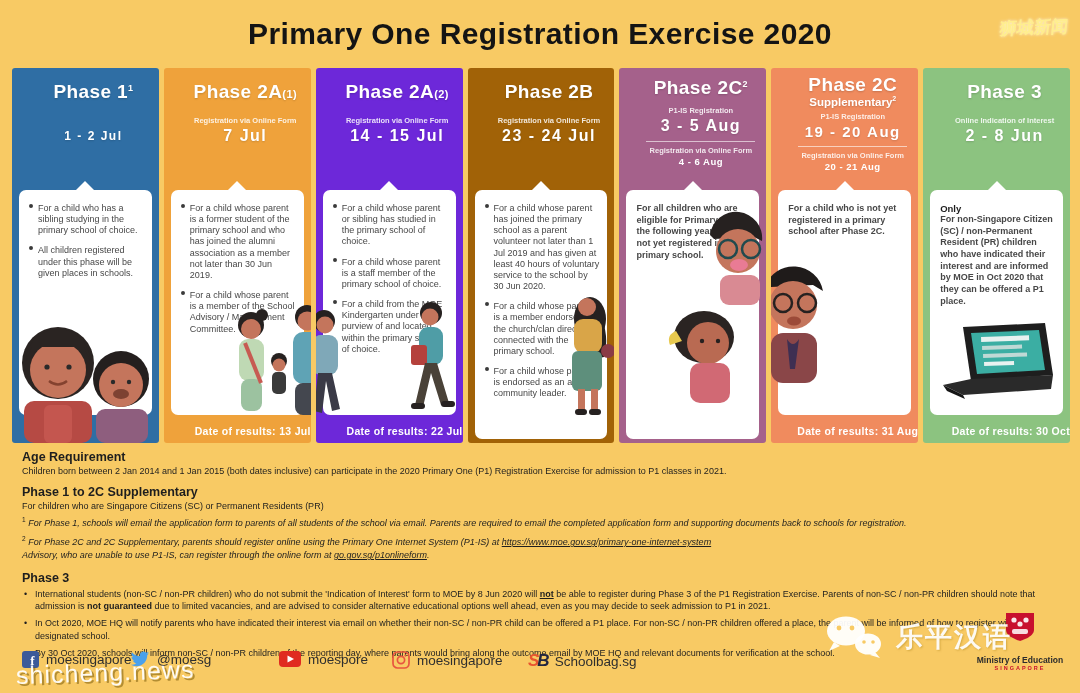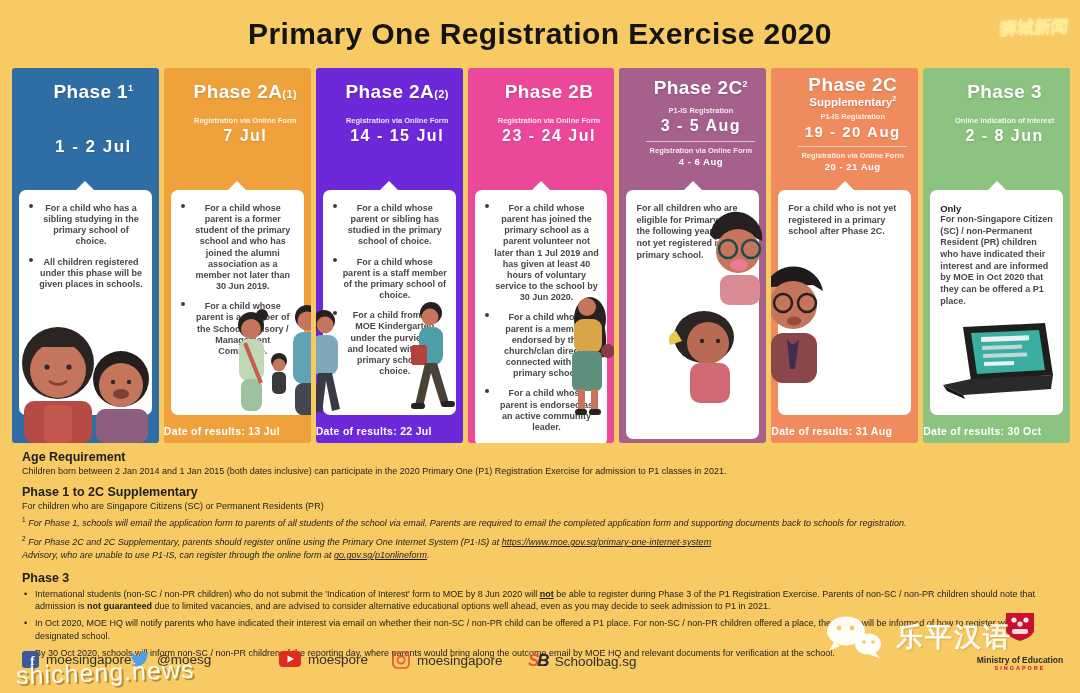--- a/index.html
+++ b/index.html
@@ -21,41 +21,41 @@
   .columns { position:absolute; top:68px; left:12px; width:1058px; height:375px; display:flex; gap:5px; }
   .col { flex:1 1 0; position:relative; display:flex; flex-direction:column; overflow:hidden; border-radius:3px; }
   .col-header { color:#fff; text-align:center; height:119px; flex:0 0 auto; position:relative; z-index:1;padding-left:16px; }
   .phase-title { font-size:19px; font-weight:bold; margin-top:13px; letter-spacing:.4px; text-shadow:0 1px 2px rgba(0,0,0,.18); }
   .phase-title sup { font-size:9px; }
   .phase-title .paren { font-size:11px; }
   .phase-subtitle { font-size:11.5px; font-weight:bold; margin-top:-1px; text-shadow:0 1px 2px rgba(0,0,0,.18); }
   .phase-subtitle sup { font-size:7px; }
   .reg-label { font-size:7.5px; font-weight:bold; color:rgba(255,255,255,.85); margin-top:13px; }
   .reg-date { font-size:16px; font-weight:bold; letter-spacing:1.5px; margin-top:2px; text-shadow:0 1px 2px rgba(0,0,0,.15); }
-  .col--p1 .reg-date { margin-top:34px; font-size:17px; }
+  .col--p1 .reg-date { margin-top:26px; font-size:12px; }
   .col--c .phase-title { margin-top:9px; }
   .col--c .reg-label { margin-top:7px; }
   .col--supp .phase-title { margin-top:6px; }
   .col--supp .reg-label { margin-top:4px; }
   .col--supp .reg-date { font-size:15px; }
   .hdr-divider { border-top:1px solid rgba(255,255,255,.6); margin:6px 11px 0; }
   .online-label { font-size:7.5px; font-weight:bold; color:rgba(255,255,255,.85); margin-top:4px; }
   .online-date { font-size:9.5px; font-weight:bold; margin-top:1px; letter-spacing:.5px; }
 
   .card { flex:1 1 auto; background:#fff; margin:3px 7px 4px; border-radius:7px; position:relative;
     padding:13px 8px 4px 10px; z-index:1; }
   .card::before { content:""; position:absolute; top:-9px; left:50%; transform:translateX(-50%);
     border-left:10px solid transparent; border-right:10px solid transparent; border-bottom:10px solid #fff; }
   .bullets { list-style:none; }
-  .bullets li { display:flex; gap:5px; margin-bottom:9px; font-size:9px; line-height:1.24; color:#474747; font-weight:bold;text-align:center; }
+  .bullets li { display:flex; gap:5px; margin-bottom:9px; font-size:9px; line-height:1.24; color:#474747; font-weight:normal; }
   .bullet-ring { flex:0 0 auto; width:4px; height:4px; border:2px solid #3a3a3a; border-radius:50%; margin-top:1px; }
   .card-para { font-size:9px; line-height:1.3; color:#474747; font-weight:bold; }
   .card-only { font-size:9.5px; font-weight:bold; color:#1d1d1d; }
   .date-bar { flex:0 0 24px; line-height:24px; color:#fff; font-size:10.5px; font-weight:bold;
-    text-align:left; letter-spacing:.3px; position:relative; z-index:2; }
+    text-align:right; letter-spacing:.3px; position:relative; z-index:2; }
   .illus { position:absolute; z-index:3; }
 
   
   .notes { position:absolute; top:450px; left:22px; right:20px; color:#1e1e1e; }
   .note-h { font-size:12.5px; font-weight:bold; margin-bottom:2px; }
   .note-p { font-size:9px; margin-bottom:9px; }
   .fn { font-size:9px; font-style:italic; margin-top:4px; line-height:1.45; }
   .fn sup { font-size:6.5px; font-style:normal; }
   .fn a { color:#1e1e1e; }
   .sec { margin-bottom:9px; }
@@ -190,21 +190,21 @@
           <rect x="44" y="104" width="14" height="6" rx="3" fill="#262120"></rect>
       </svg>
       <svg class="illus" style="left:-10px;bottom:26px;" width="44" height="110" viewBox="0 0 44 110">
         <circle cx="18" cy="14" r="11" fill="#262120"></circle>
           <circle cx="19" cy="18" r="8.5" fill="#C4755C"></circle>
         <rect x="6" y="28" width="26" height="40" rx="9" fill="#7FA8B8"></rect>
         <path d="M12 66 L8 104 L16 106 L20 74 L26 104 L34 102 L26 66 Z" fill="#3A3A46"></path>
       </svg>
     </div>
 
-    <div class="col" style="background-color: #ec4899;">
+    <div class="col" style="background-color: #a16207;">
       <div class="col-header">
         <div class="phase-title">Phase 2B</div>
         <div class="reg-label">Registration via Online Form</div>
         <div class="reg-date">23 - 24 Jul</div>
       </div>
       <div class="card">
         <ul class="bullets">
           <li>
               <span class="bullet-ring"></span>
               <span>For a child whose parent has joined the primary school as a parent volunteer not later than 1 Jul 2019 and has given at least 40 hours of voluntary service to the school by 30 Jun 2020.</span>

